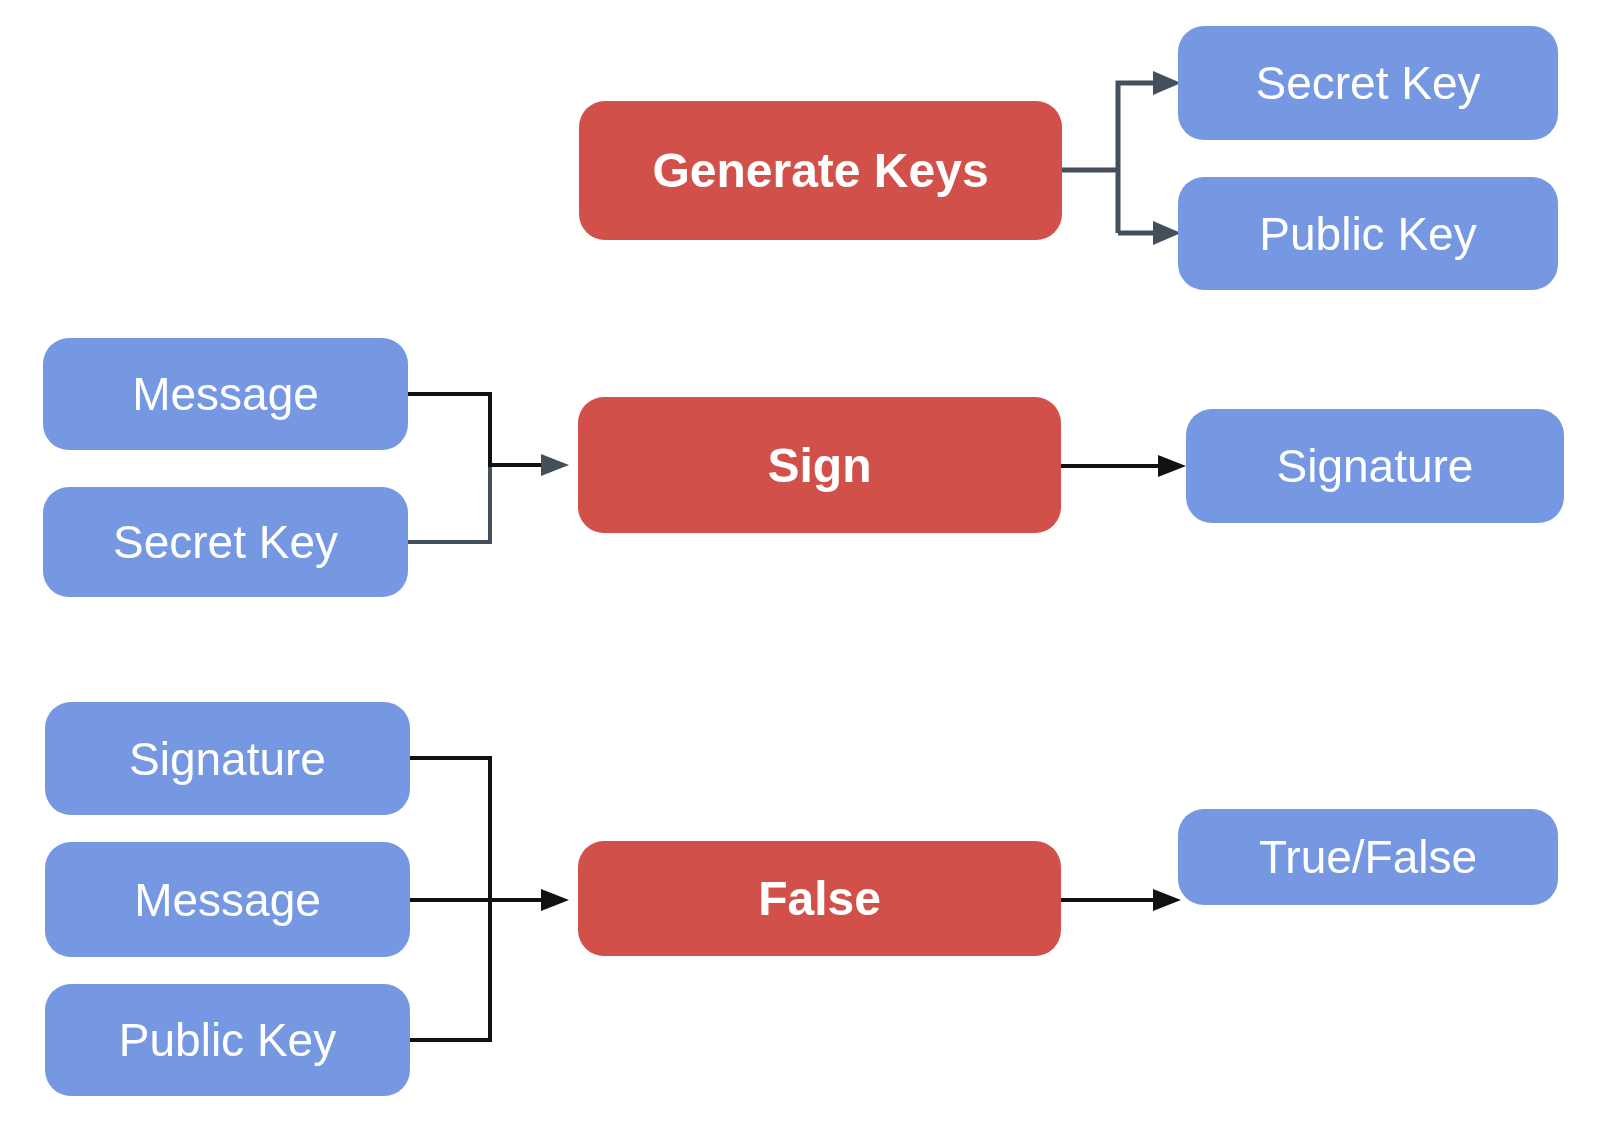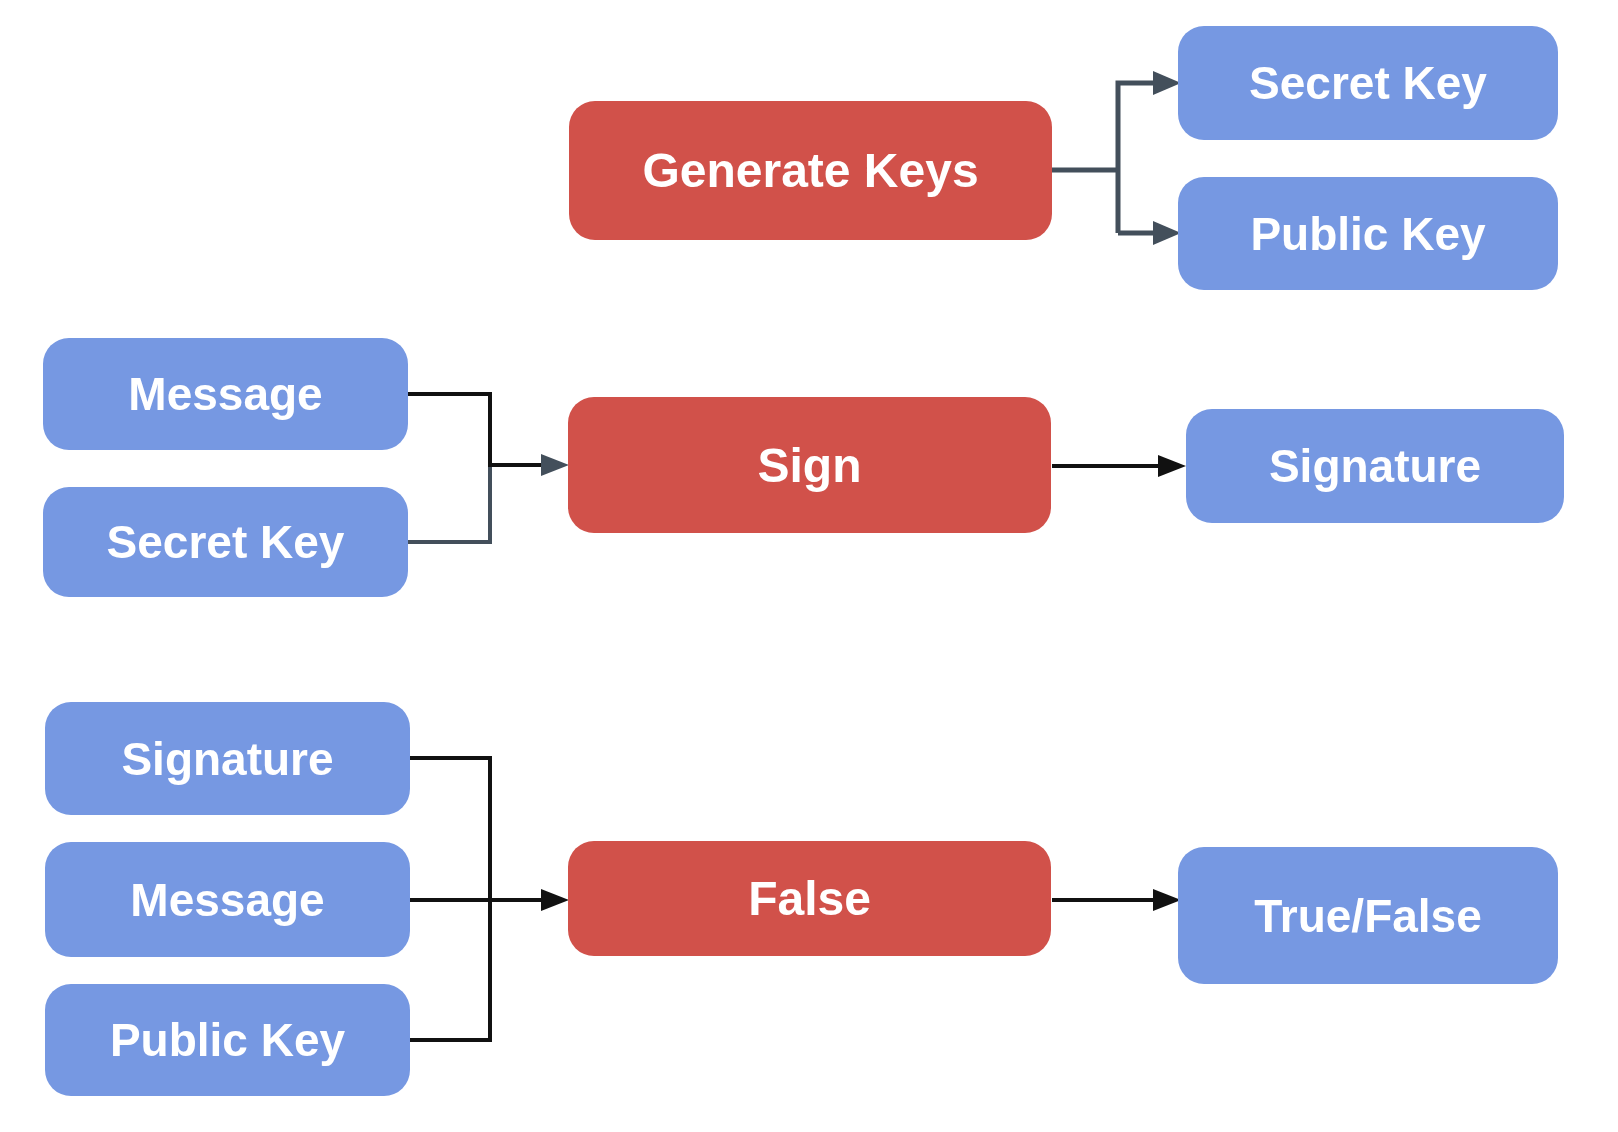--- a/index.html
+++ b/index.html
@@ -39,25 +39,26 @@
     align-items: center;
     justify-content: center;
     border-radius: 26px;
     color: var(--color-node-text);
     text-align: center;
   }
   .node.process {
     background: var(--color-process-fill);
     font-size: 48px;
     font-weight: bold;
+    margin-left: 10px;
   }
   .node.io {
     background: var(--color-io-fill);
     font-size: 46px;
-    font-weight: bold;
+    font-weight: normal;
   }
   .node .label { white-space: nowrap; }
 </style>
 </head>
 <body>
 
 <div class="canvas">
 
   <svg class="edge-layer" viewBox="0 0 1618 1132">
 
@@ -111,17 +112,17 @@
   </div>
   <div class="node io" style="left:45px; top:842px; width:365px; height:115px">
     <span class="label">Message</span>
   </div>
   <div class="node io" style="left:45px; top:984px; width:365px; height:112px">
     <span class="label">Public Key</span>
   </div>
   <div class="node process" style="left:568px; top:841px; width:483px; height:115px">
     <span class="label">False</span>
   </div>
-  <div class="node io" style="left:1178px; top:847px; width:380px; height:137px">
+  <div class="node io" style="left:1178px; top:809px; width:380px; height:96px">
     <span class="label">True/False</span>
   </div>
 
 </div>
 
 </body></html>

